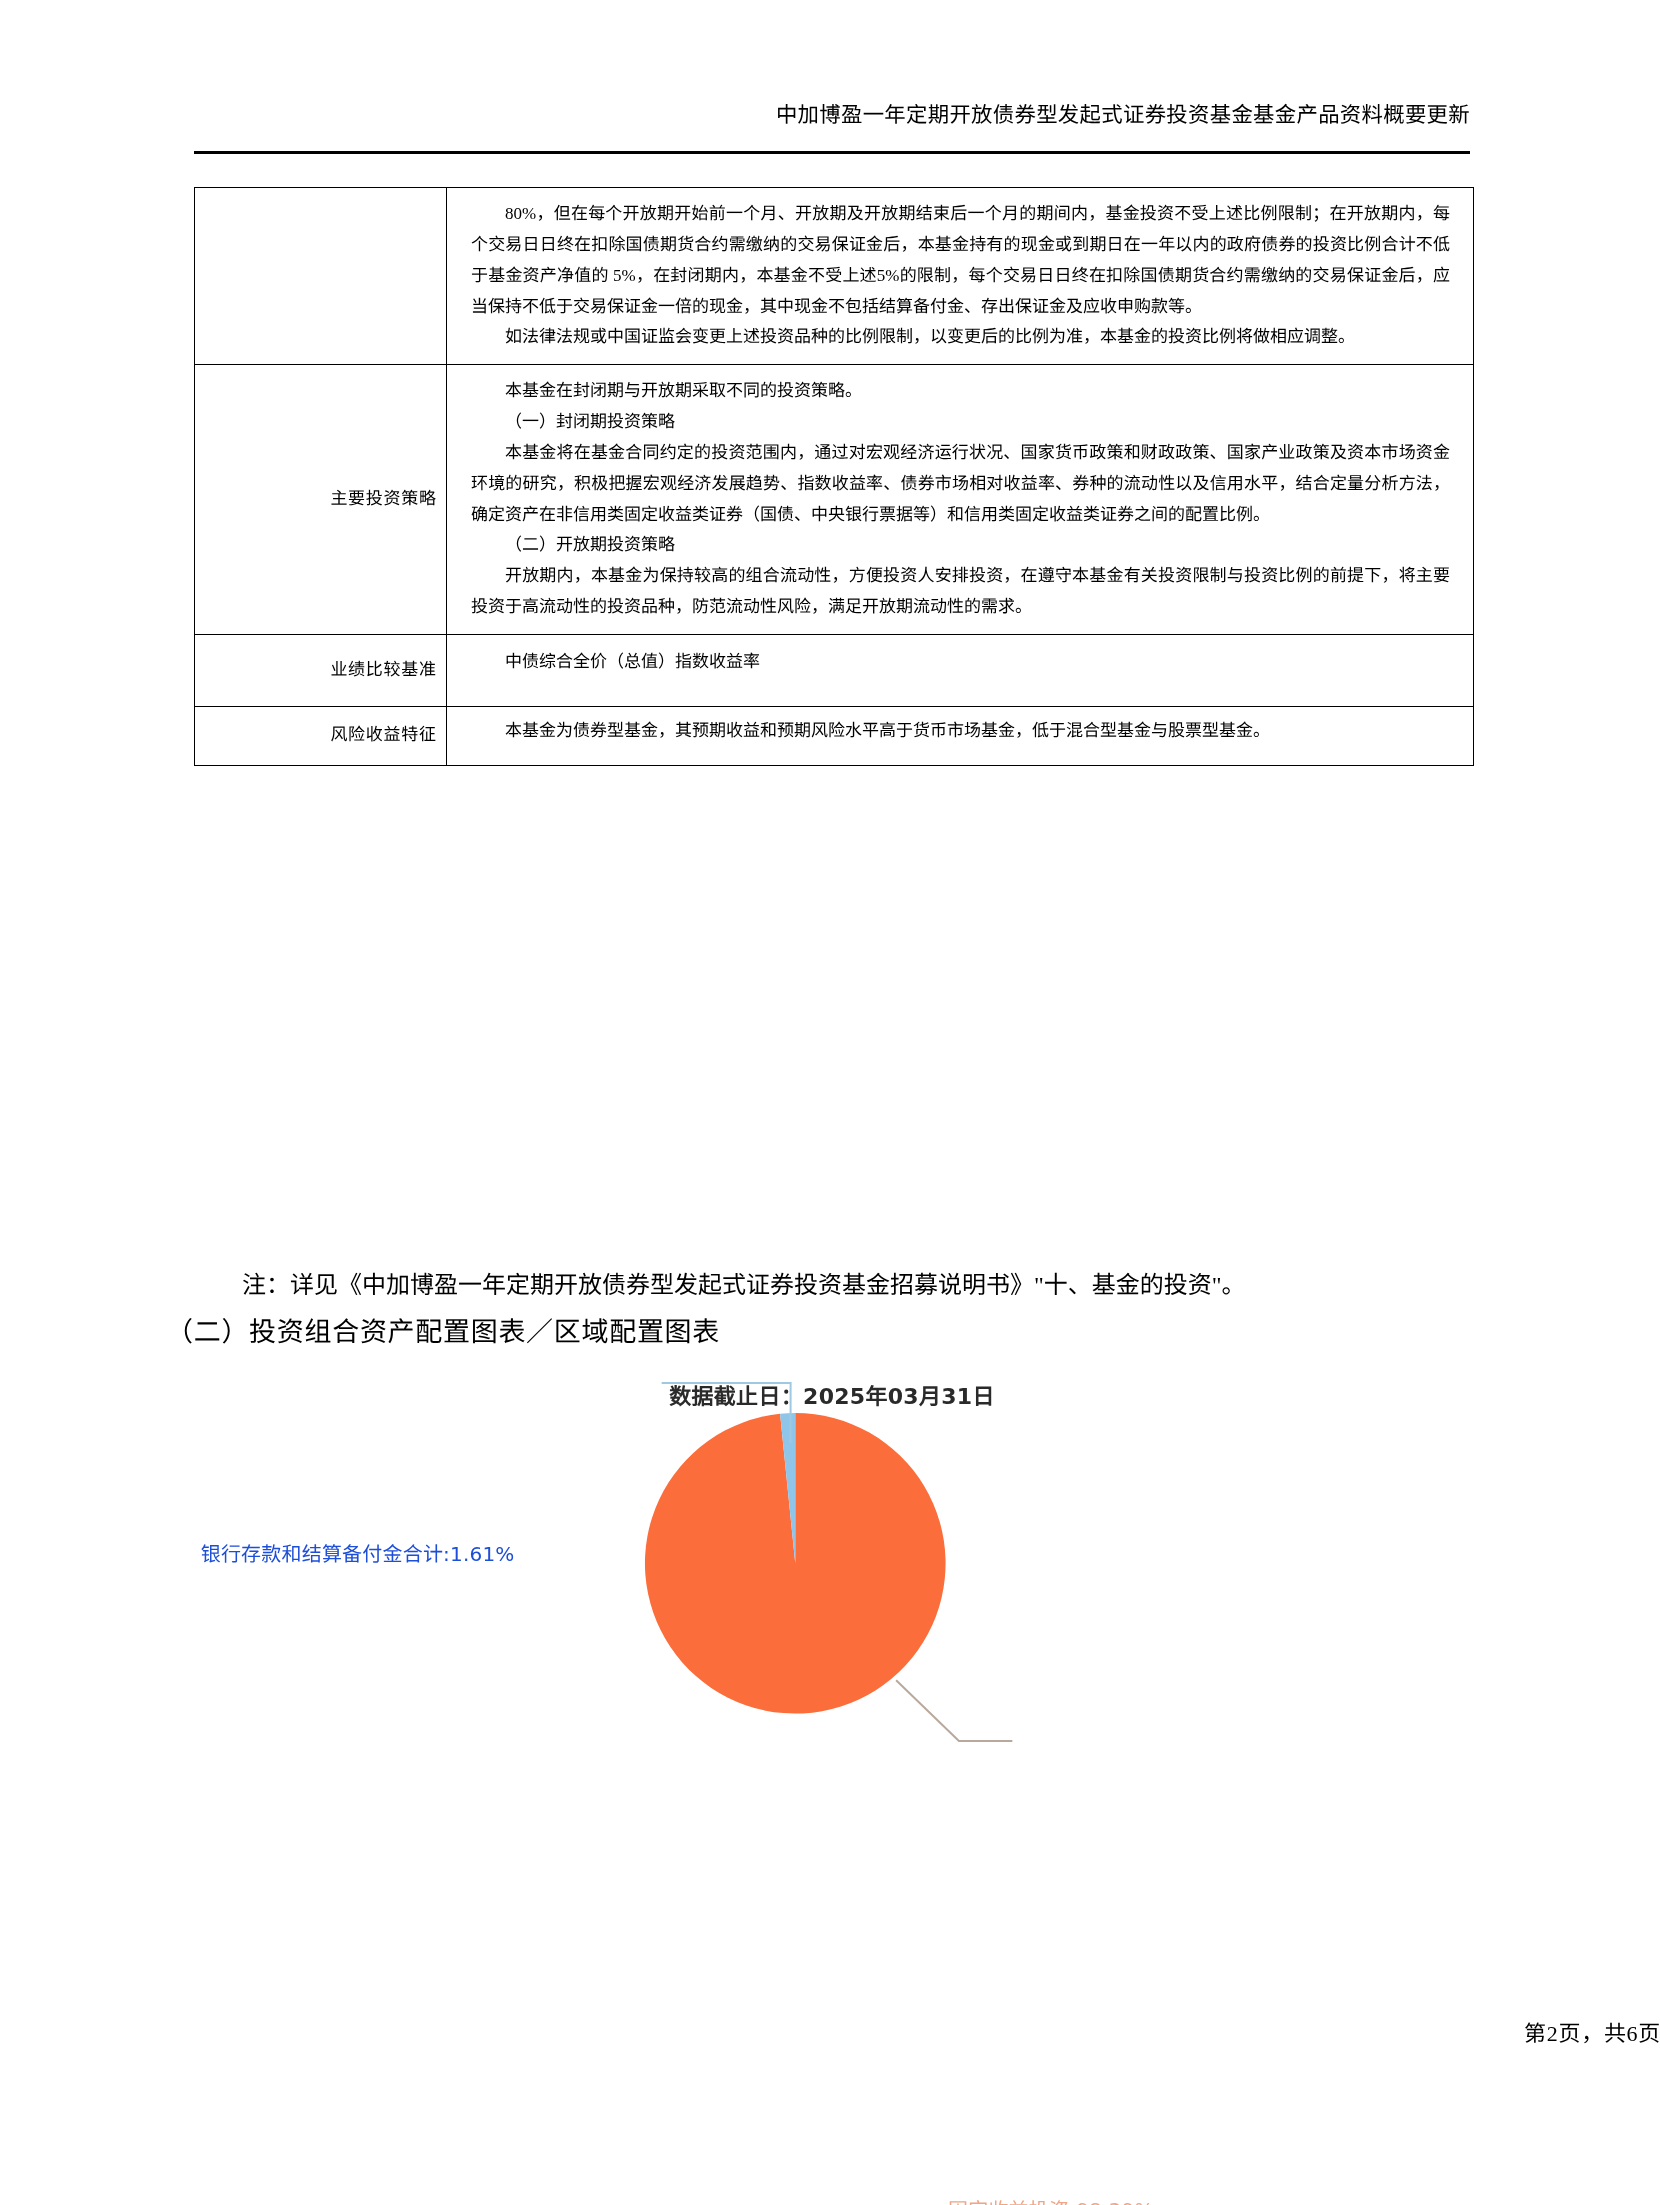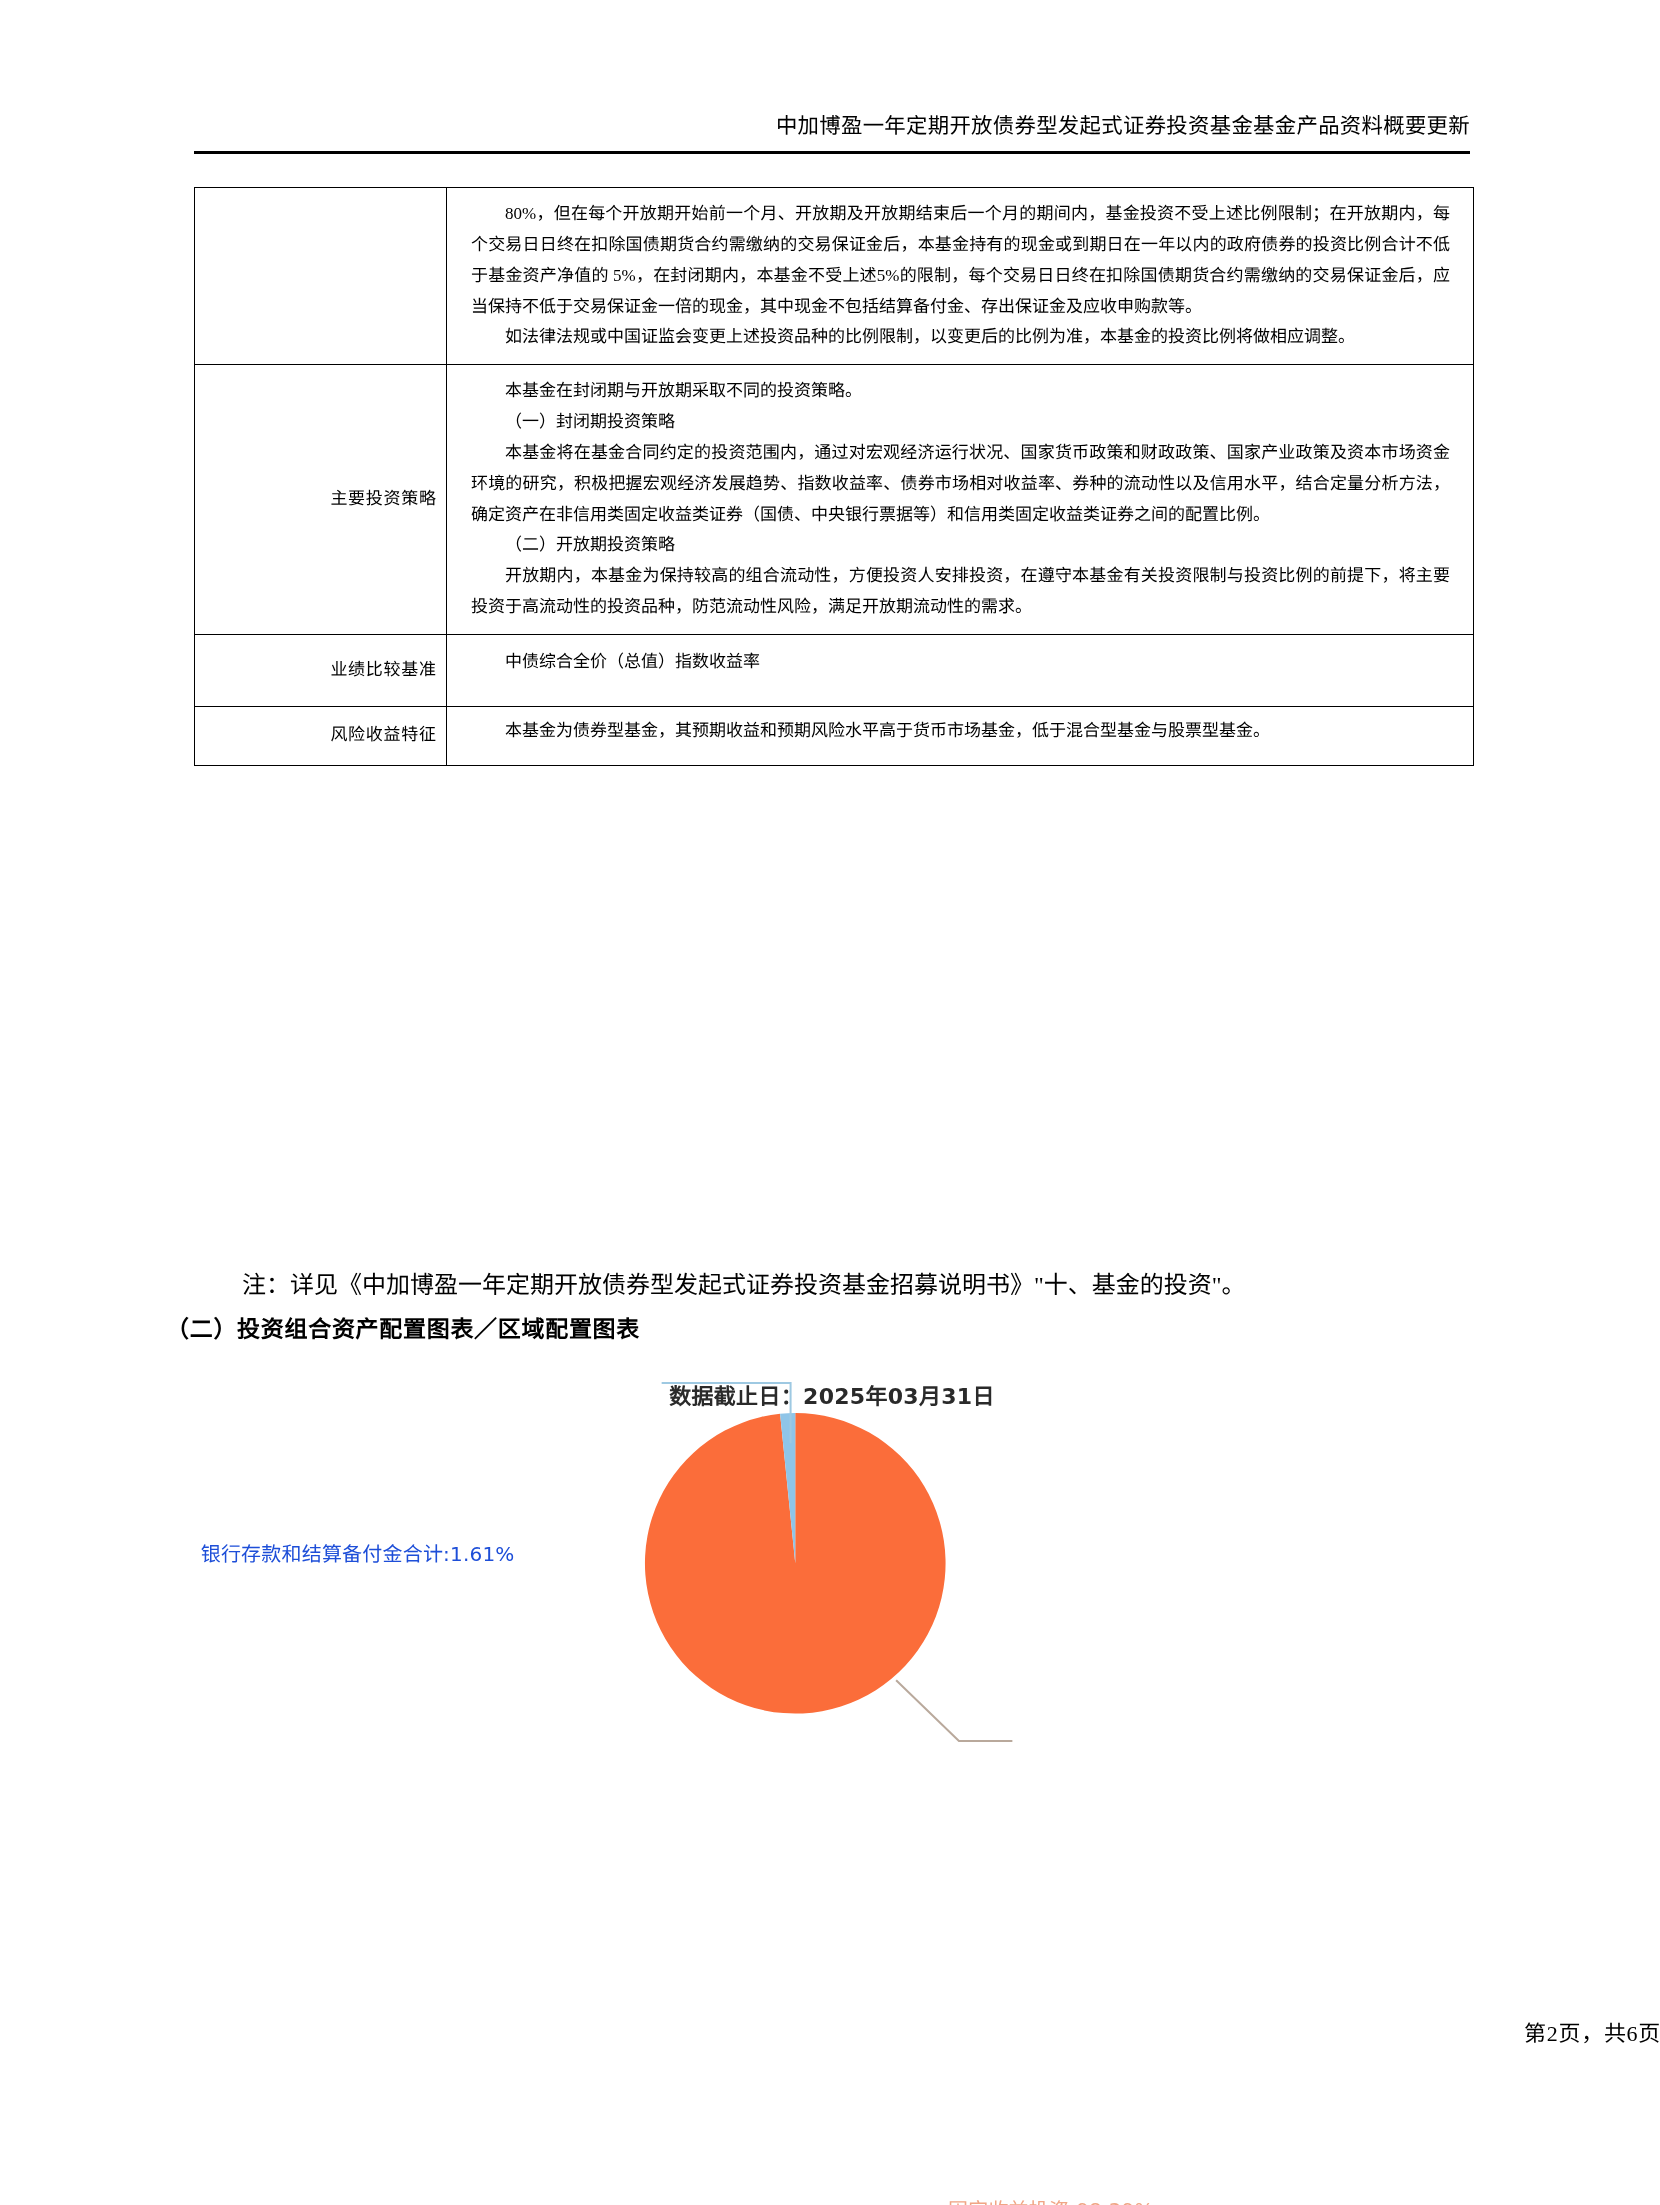--- a/index.html
+++ b/index.html
@@ -21,21 +21,21 @@
     position: absolute;
     top: 0; left: 0;
     width: 1661px;
     height: 2205px;
     box-sizing: border-box;
   }
 
   
   .doc-header {
     position: absolute;
-    top: 113px;
+    top: 102px;
     left: 194px;
     width: 1276px;
     text-align: right;
     font-size: 21.4px;
     line-height: 1.25;
     letter-spacing: 0.3px;
     white-space: nowrap;
   }
   .header-rule {
     position: absolute;
@@ -110,22 +110,22 @@
     text-indent: 2em;
     text-align: justify;
     text-justify: inter-ideograph;
   }
 
   
   .section-heading {
     position: absolute;
     left: 166px;
     top: 1310px;
-    font-size: 23px;
-    font-weight: bold;
+    font-size: 27px;
+    font-weight: normal;
     letter-spacing: 0.7px;
     white-space: nowrap;
   }
 
   
   .chart-block {
     position: absolute;
     left: 194px;
     top: 1363px;
     width: 1276px;

